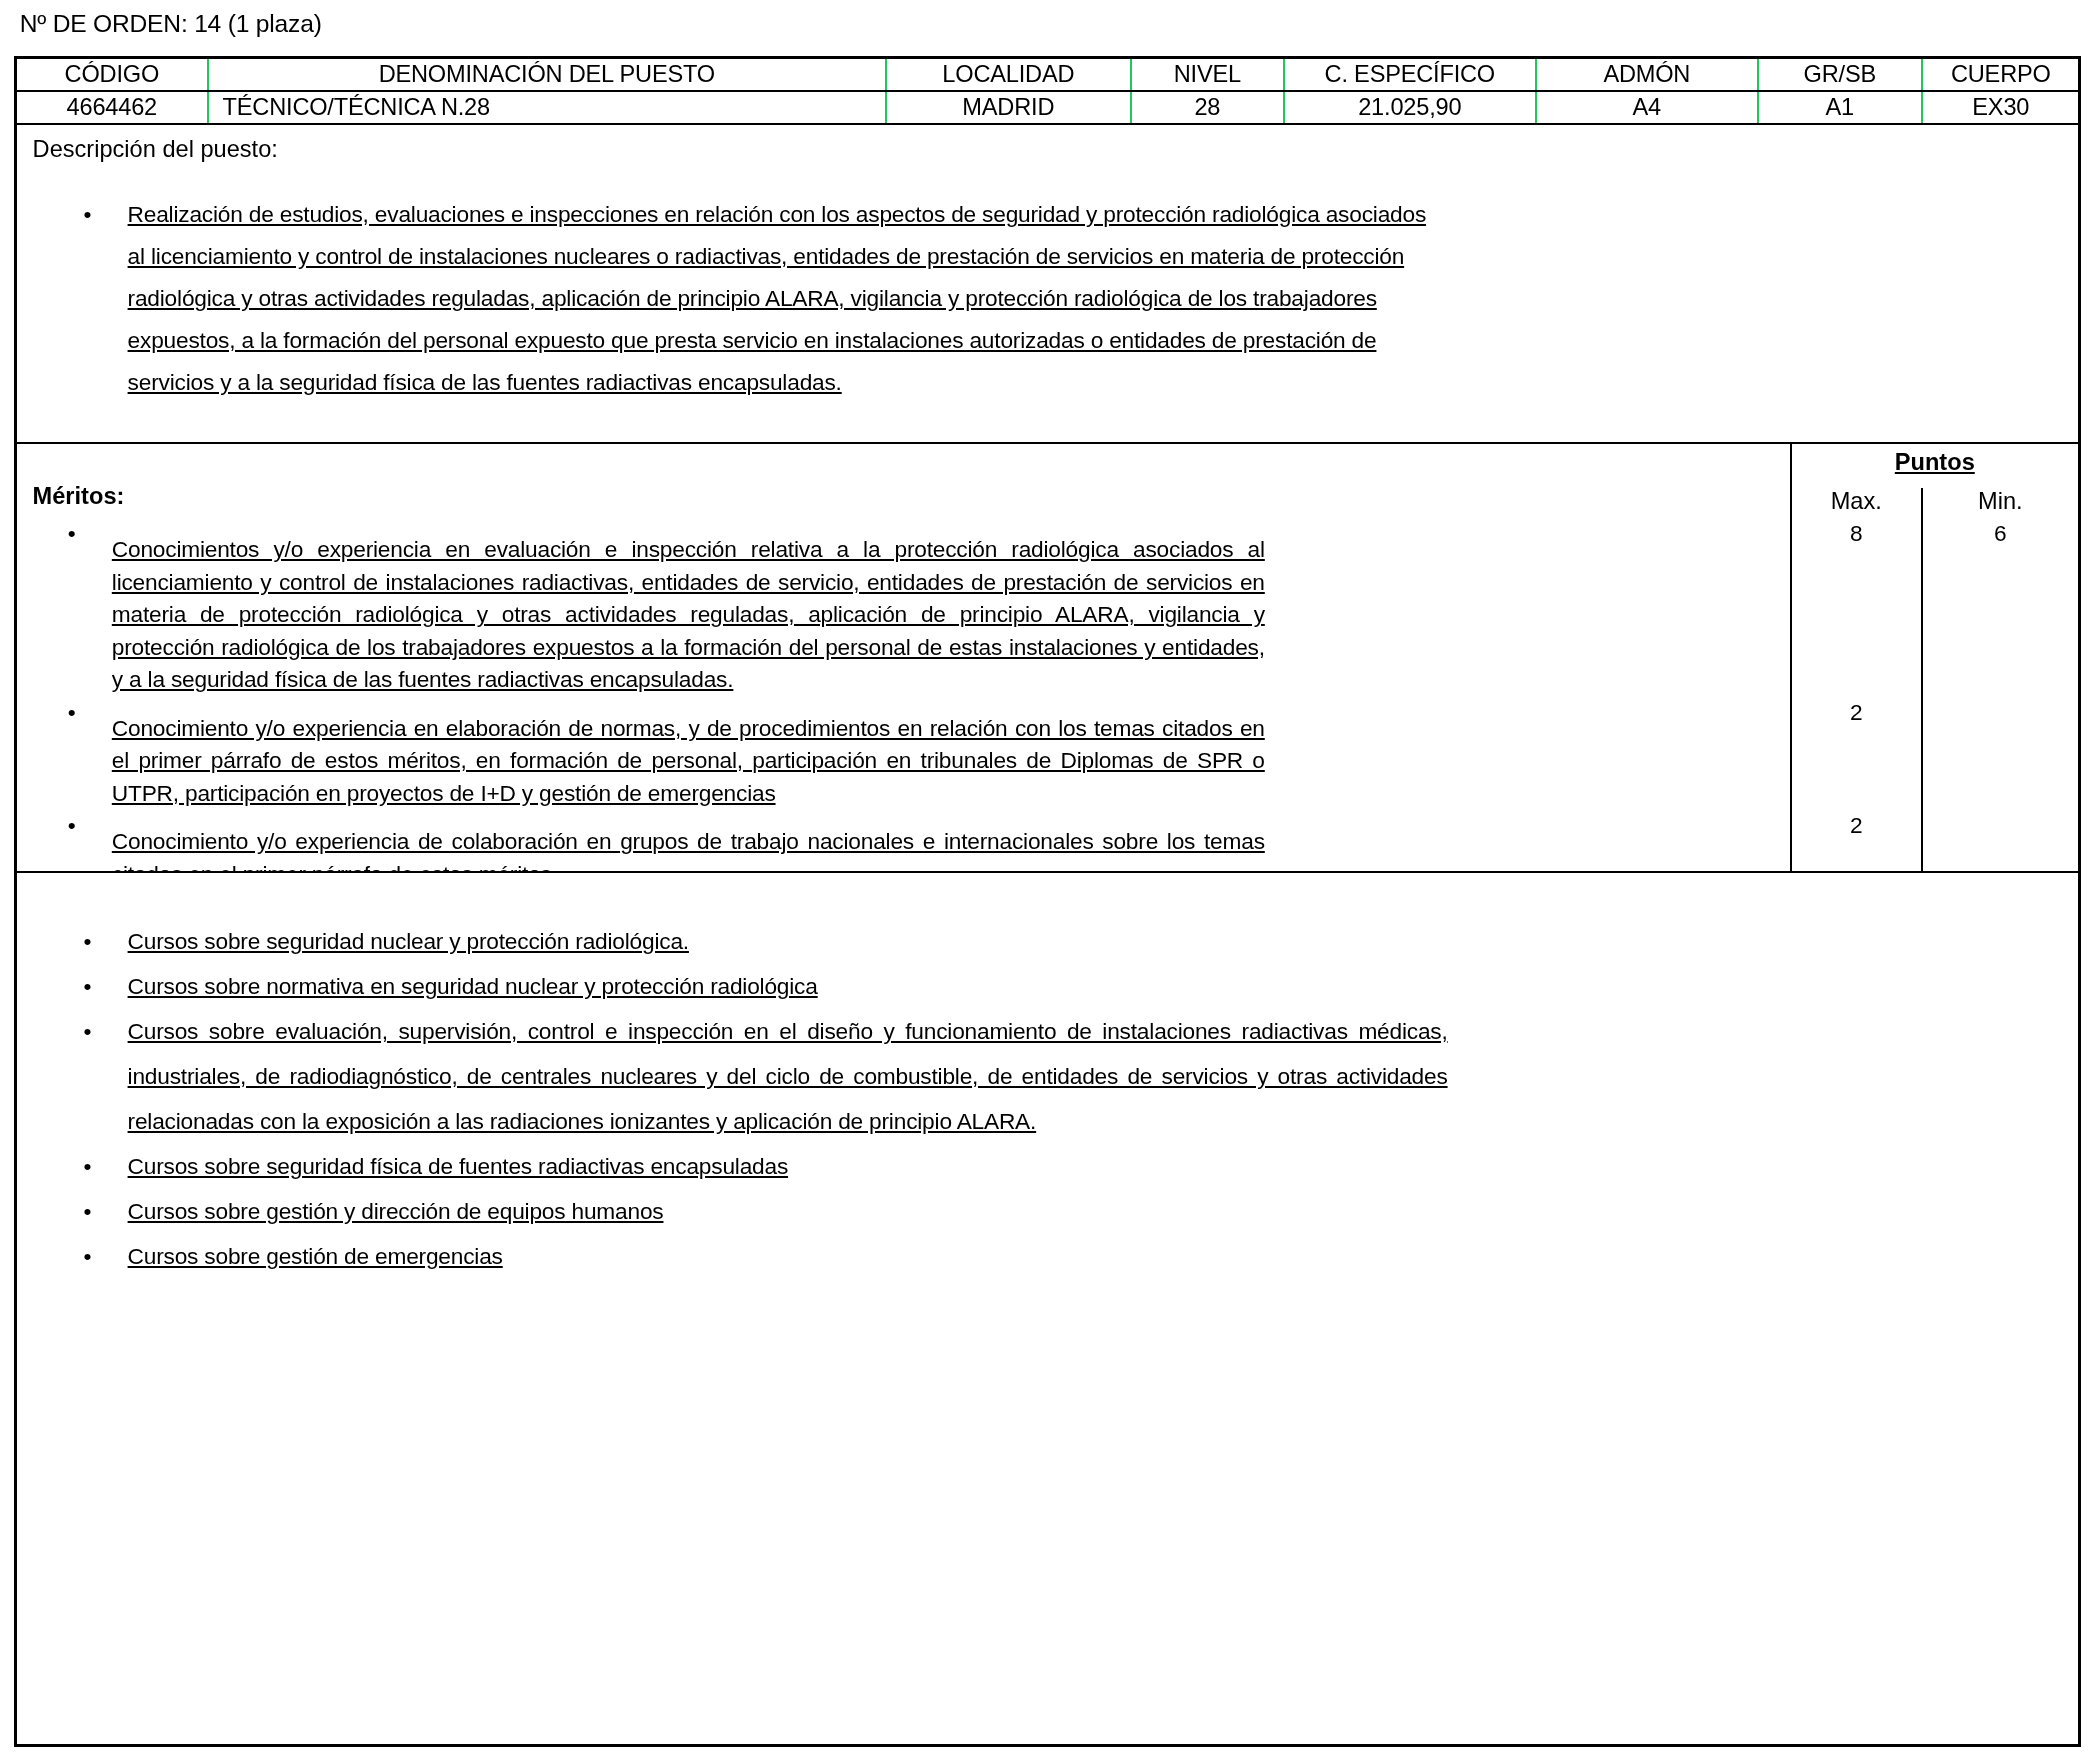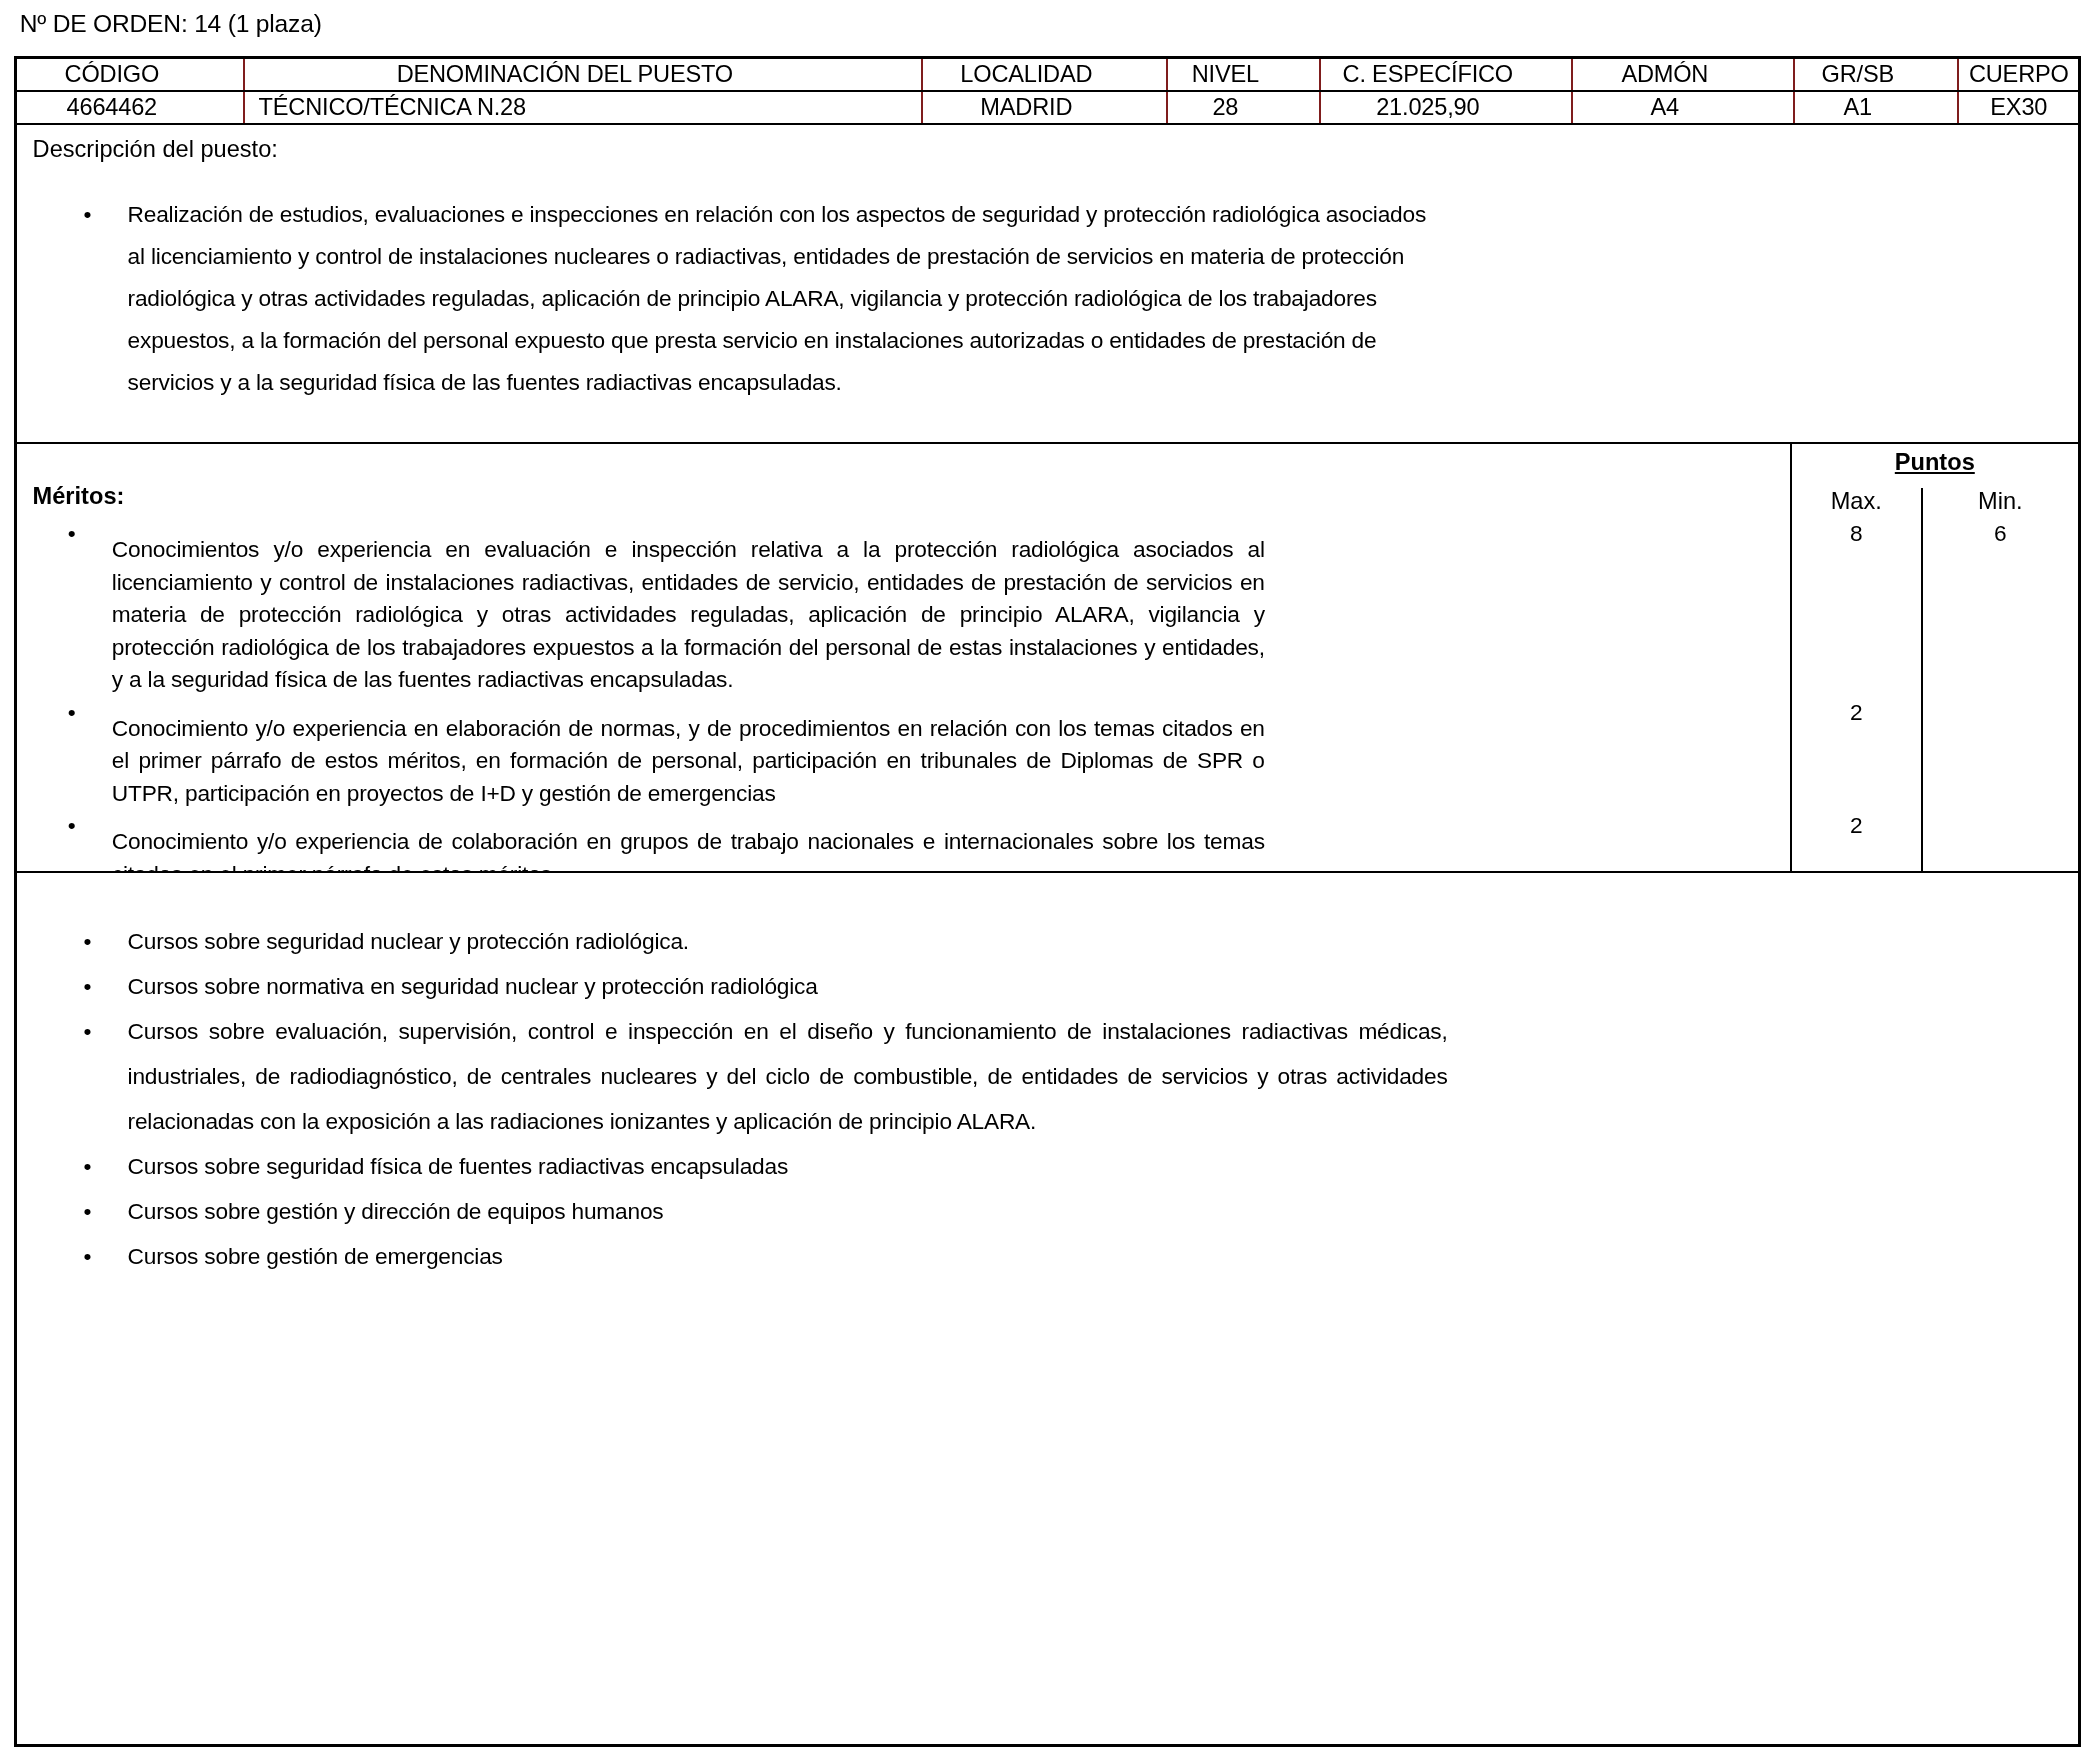--- a/index.html
+++ b/index.html
@@ -25,31 +25,31 @@
     display:grid;
     grid-template-columns:190px 678px 245px 153px 252px 222px 164px 158px;
     width:100%;
   }
   .hrow { height:32.5px; border-bottom:2px solid #000; }
   .drow { height:33px; border-bottom:2px solid #000; }
   .cell {
     display:flex; align-items:center; justify-content:center;
     font-size:23.6px; letter-spacing:-0.2px; white-space:nowrap; overflow:hidden;
   }
-  .row-grid .cell + .cell { border-left:2px solid #7f1d1d;margin-left:36px; }
+  .row-grid .cell + .cell { border-left:2px solid #22c55e; }
   .cell.left { justify-content:flex-start; padding-left:13.8px; }
   
   .desc {
     height:319px; border-bottom:2px solid #000;
     padding:11.8px 15.8px; overflow:hidden;
   }
   .sec-title { font-weight:normal; font-size:23.6px; }
   .bullet-item { display:flex; }
   .bullet { width:44px; flex:none; }
-  .btext { flex:1; letter-spacing:-0.2px; }
+  .btext { flex:1; letter-spacing:-0.2px;text-decoration:underline; }
   .desc-list { margin-top:29.6px; margin-left:51px; width:1361px; }
   .desc-list .bullet-item { line-height:42px; }
   
   .merits {
     display:grid;
     grid-template-columns:1773px 131px 157px;
     grid-template-rows:44px 29.6px auto auto auto 1fr;
     height:429px; border-bottom:2px solid #000;
     overflow:hidden;
   }

